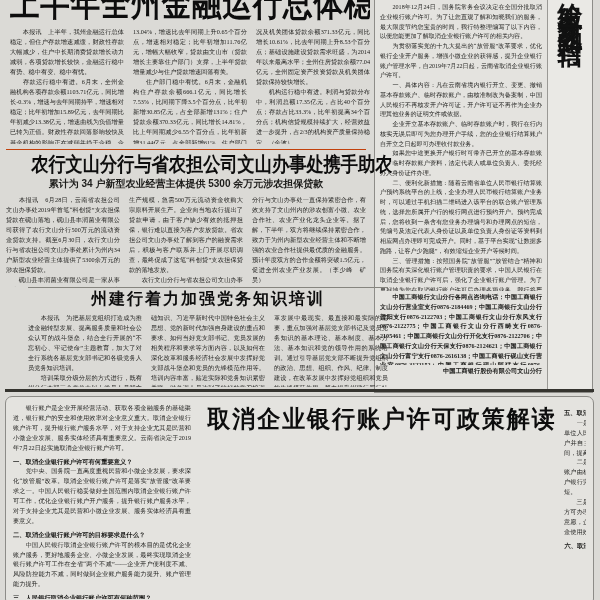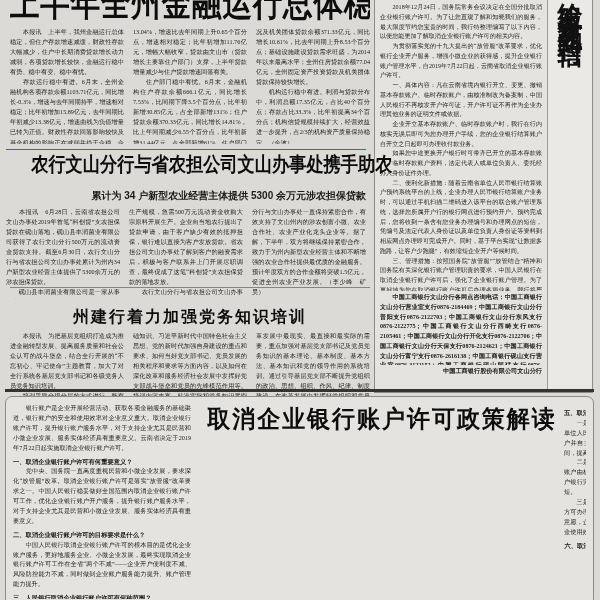--- a/index.html
+++ b/index.html
@@ -32,26 +32,26 @@
                 display:flex;justify-content:center;overflow:hidden;}
   .v-title{writing-mode:vertical-rl;text-orientation:upright;
            font-family:"DejaVu Serif",serif;font-weight:bold;font-size:25px;
            letter-spacing:5px;margin-top:-16px;color:#111;}
   
   .article2{position:absolute;left:6px;top:149px;width:360px;height:136px;
             border-top:1px solid #c2410c;padding-top:4px;box-sizing:border-box;}
   .a2-head{font-family:"Liberation Sans",sans-serif;font-weight:900;font-size:20px;
            line-height:1.05;text-align:center;white-space:nowrap;
            transform:scaleX(.86);transform-origin:center;color:#0d0d0d;}
-  .a2-sub{font-weight:bold;font-size:10px;text-align:right;margin-top:14px;
+  .a2-sub{font-weight:bold;font-size:10px;text-align:center;margin-top:2px;
           font-family:"Liberation Sans",sans-serif;}
   .a2-cols{margin-top:4px;height:92px;}
   
-  .article3{position:absolute;left:10px;top:287px;width:360px;height:99px;
-            border-top:1px solid #86857f;padding-top:19px;box-sizing:border-box;}
+  .article3{position:absolute;left:28px;top:287px;width:360px;height:99px;
+            border-top:1px solid #86857f;padding-top:1px;box-sizing:border-box;}
   .a3-head{font-family:"Liberation Sans",sans-serif;font-weight:900;font-size:16px;
            text-align:center;letter-spacing:2px;white-space:nowrap;color:#0d0d0d;}
   .a3-cols{margin-top:3px;height:74px;}
   
   .divider{position:absolute;left:5px;top:389px;width:589px;height:3px;background:#35342f;}
   .bottom{position:absolute;left:5px;top:396px;width:589px;height:210px;
           border:1px solid #8d8c88;border-radius:7px;background:#e4e3df;
           box-sizing:border-box;padding:6px 7px;display:flex;gap:9px;overflow:hidden;}
   .b-left{width:178px;flex-shrink:0;overflow:hidden;}
   .b-intro{font-size:6.2px;line-height:1.6;text-align:justify;white-space:pre-line;}

